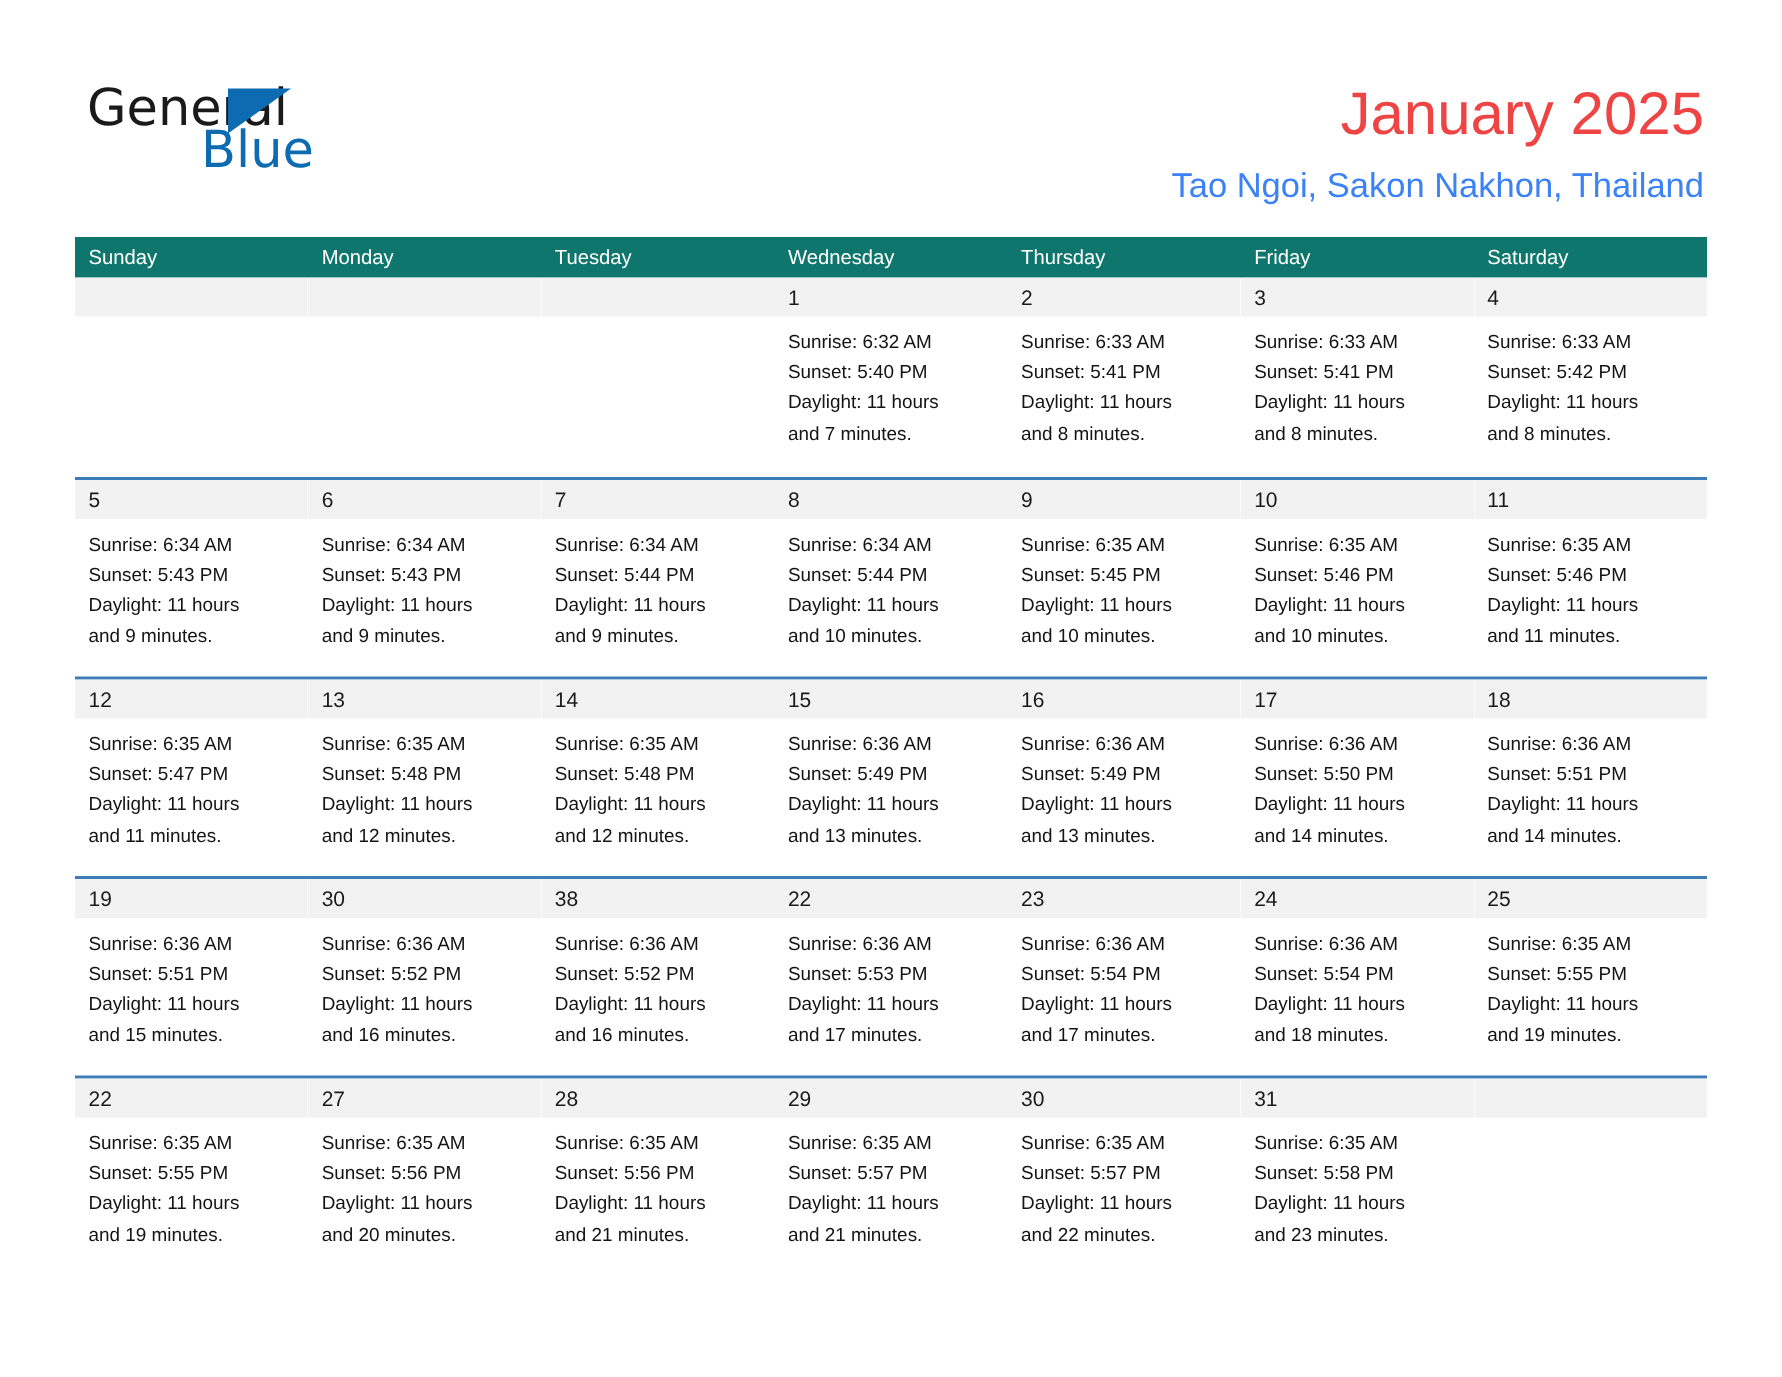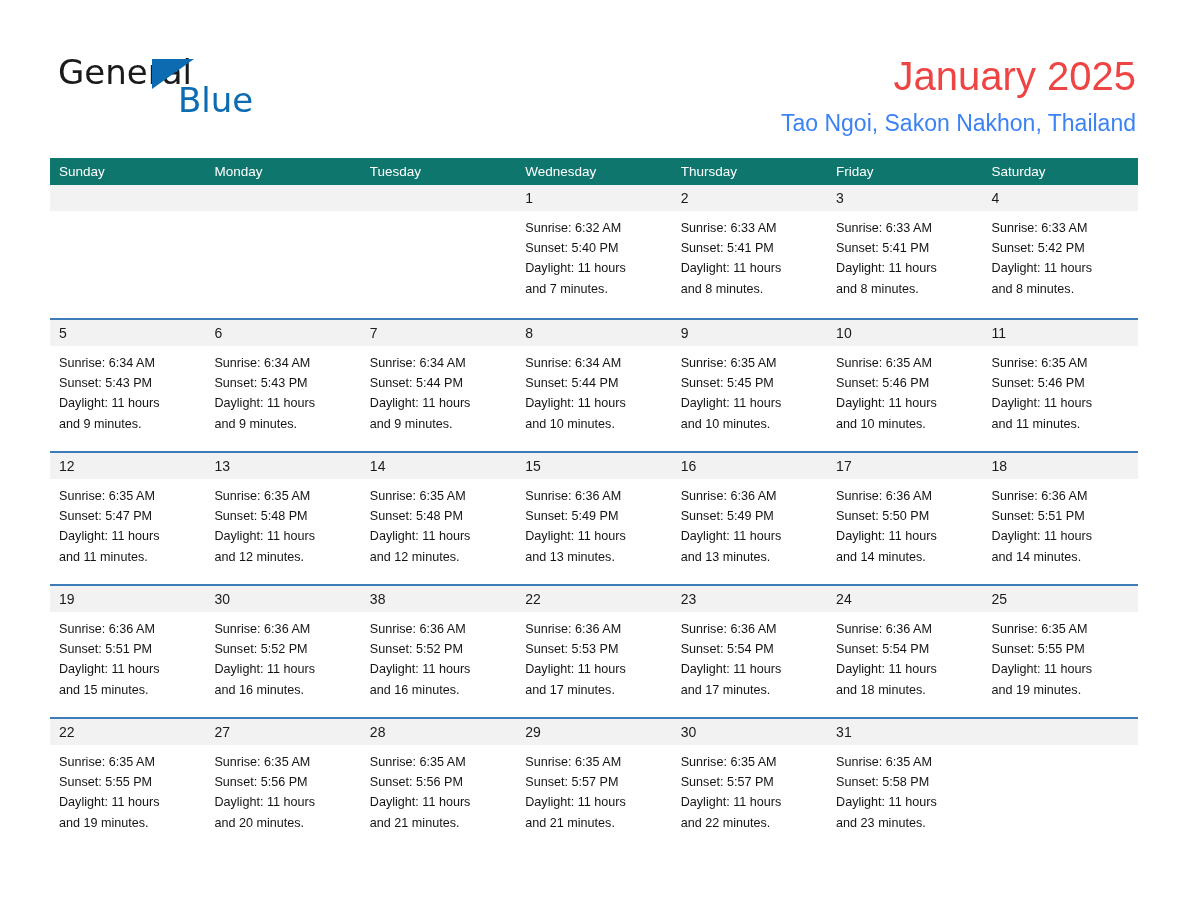--- a/index.html
+++ b/index.html
@@ -58,21 +58,20 @@
   }
   .logo-blue {
     position: absolute;
     left: 76px;
     top: 28px;
     font-size: 34px;
     color: #0d6cb1;
     font-family: "DejaVu Sans", sans-serif;
     font-weight: 400;
     line-height: 38px;
-    margin-left: 44px;
   }
   .title-block {
     position: absolute;
     right: 52px;
     top: 50px;
     text-align: right;
   }
   .month-title {
     font-size: 40px;
     font-weight: 400;

